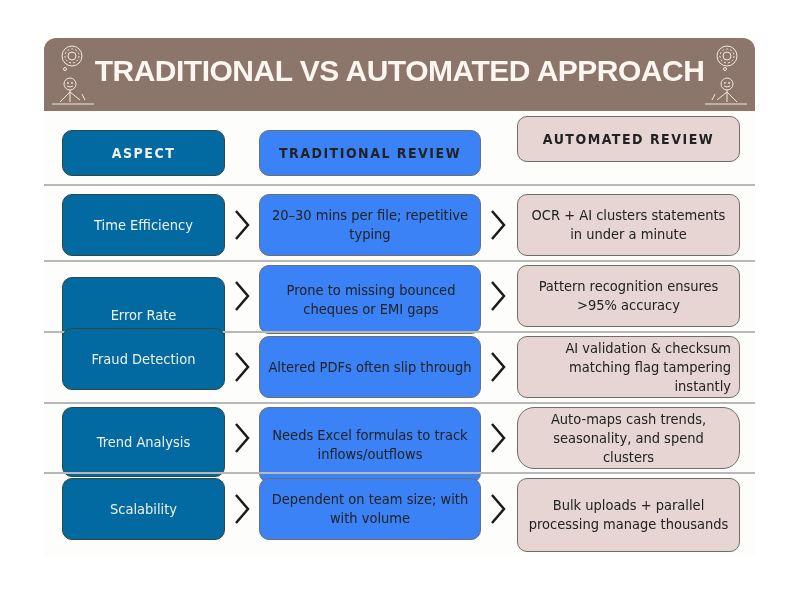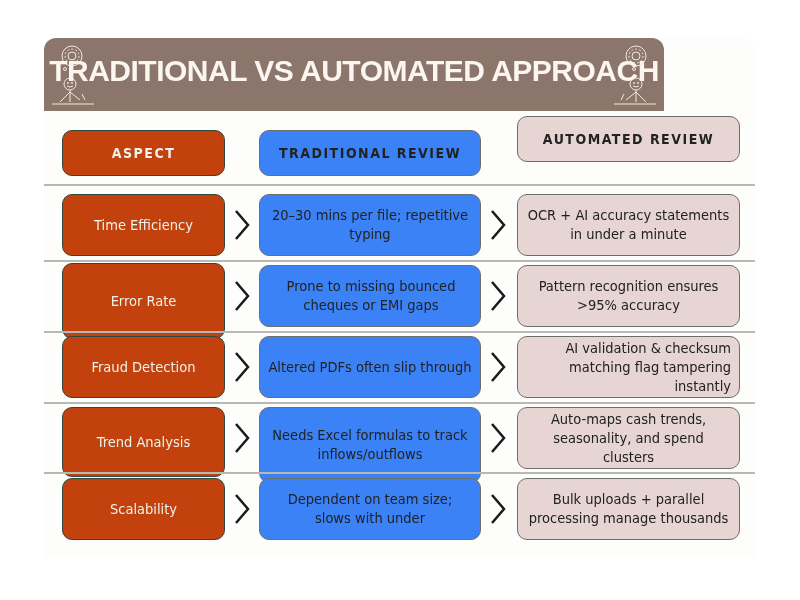--- a/index.html
+++ b/index.html
@@ -1,25 +1,25 @@
 <!DOCTYPE html>
 <html><head>
 <meta charset="utf-8">
 <style>
   html, body { margin:0; padding:0; background:#ffffff; }
   body { width:800px; height:600px; position:relative; overflow:hidden; font-family:"Liberation Sans", sans-serif; }
   .card { position:absolute; left:44px; top:38px; width:711px; height:519px; background:#fdfdfc; border-radius:12px 12px 0 0; }
-  .banner { position:absolute; left:44px; top:38px; width:620px; height:73px; background:#8c756a; border-radius:12px 12px 0 0;text-decoration:underline; }
+  .banner { position:absolute; left:44px; top:38px; width:711px; height:73px; background:#8c756a; border-radius:12px 12px 0 0;text-decoration:underline; }
   .banner-title { position:absolute; left:0; right:0; top:16px; text-align:center; color:#fbf6ef; font-weight:bold; font-size:30px; letter-spacing:-0.5px; font-family:"Liberation Sans", sans-serif; }
   .doodle { position:absolute; top:4px; width:46px; height:66px; }
   .doodle.left { left:6px; }
   .doodle.right { right:6px; }
   .row-line { position:absolute; left:44px; width:711px; height:2px; background:#b8b8b6; }
   .box { position:absolute; box-sizing:border-box; display:flex; align-items:center; justify-content:center; text-align:center; border-radius:10px; border:1.5px solid #6f6f6a; font-family:"DejaVu Sans Condensed", "DejaVu Sans", sans-serif; line-height:19px; font-size:14.5px; color:#222; padding:0 8px; }
-  .aspect { left:62px; width:163px; background:#c2410c; color:#eef2ec; border-color:#2f4740; }
+  .aspect { left:62px; width:163px; background:#0369a1; color:#eef2ec; border-color:#2f4740; }
   .trad { left:259px; width:222px; background:#3b82f6; }
   .auto { left:517px; width:223px; background:#e6d5d2; }
   .hdr { font-weight:bold; letter-spacing:1.5px; font-size:14px; }
   .chev { position:absolute; width:22px; height:36px; }
 </style>
 </head>
 <body>
 
 <div class="card"></div>
 
@@ -57,57 +57,57 @@
 <div class="row-line" style="top:184px;"></div>
 
 <div class="box aspect" style="top:194px;height:62px;">Time Efficiency</div>
 <svg class="chev" style="left:231px;top:207px;" viewBox="0 0 22 36">
     <path d="M5 4 L17 18 L5 32" fill="none" stroke="#1a1a1a" stroke-width="2.5"></path>
   </svg>
 <div class="box trad" style="top:194px;height:62px;">20–30 mins per file; repetitive typing</div>
 <svg class="chev" style="left:487px;top:207px;" viewBox="0 0 22 36">
     <path d="M5 4 L17 18 L5 32" fill="none" stroke="#1a1a1a" stroke-width="2.5"></path>
   </svg>
-<div class="box auto" style="top:194px;height:62px;">OCR + AI accuracy statements in under a minute</div>
+<div class="box auto" style="top:194px;height:62px;">OCR + AI clusters statements in under a minute</div>
 <div class="row-line" style="top:260px;"></div>
 
-<div class="box aspect" style="top:263px;height:76px;">Error Rate</div>
+<div class="box aspect" style="top:277px;height:76px;">Error Rate</div>
 <svg class="chev" style="left:231px;top:278px;" viewBox="0 0 22 36">
     <path d="M5 4 L17 18 L5 32" fill="none" stroke="#1a1a1a" stroke-width="2.5"></path>
   </svg>
-<div class="box trad" style="top:265px;height:62px;padding-left:10px;">Prone to missing bounced cheques or EMI gaps</div>
+<div class="box trad" style="top:265px;height:69px;padding-left:10px;">Prone to missing bounced cheques or EMI gaps</div>
 <svg class="chev" style="left:487px;top:278px;" viewBox="0 0 22 36">
     <path d="M5 4 L17 18 L5 32" fill="none" stroke="#1a1a1a" stroke-width="2.5"></path>
   </svg>
 <div class="box auto" style="top:265px;height:62px;">Pattern recognition ensures &gt;95% accuracy</div>
 <div class="row-line" style="top:331px;"></div>
 
-<div class="box aspect" style="top:336px;height:62px;">Fraud Detection</div>
+<div class="box aspect" style="top:328px;height:62px;">Fraud Detection</div>
 <svg class="chev" style="left:231px;top:349px;" viewBox="0 0 22 36">
     <path d="M5 4 L17 18 L5 32" fill="none" stroke="#1a1a1a" stroke-width="2.5"></path>
   </svg>
 <div class="box trad" style="top:336px;height:62px;">Altered PDFs often slip through</div>
 <svg class="chev" style="left:487px;top:349px;" viewBox="0 0 22 36">
     <path d="M5 4 L17 18 L5 32" fill="none" stroke="#1a1a1a" stroke-width="2.5"></path>
   </svg>
 <div class="box auto" style="top:336px;height:62px;text-align:right;">AI validation &amp; checksum matching flag tampering instantly</div>
 <div class="row-line" style="top:402px;"></div>
 
 <div class="box aspect" style="top:407px;height:70px;text-align:center;">Trend Analysis</div>
 <svg class="chev" style="left:231px;top:420px;" viewBox="0 0 22 36">
     <path d="M5 4 L17 18 L5 32" fill="none" stroke="#1a1a1a" stroke-width="2.5"></path>
   </svg>
 <div class="box trad" style="top:407px;height:76px;">Needs Excel formulas to track inflows/outflows</div>
 <svg class="chev" style="left:487px;top:420px;" viewBox="0 0 22 36">
     <path d="M5 4 L17 18 L5 32" fill="none" stroke="#1a1a1a" stroke-width="2.5"></path>
   </svg>
-<div class="box auto" style="top:407px;height:62px;">Auto-maps cash trends, seasonality, and spend clusters</div>
+<div class="box auto" style="top:407px;height:62px;border-radius:17px;">Auto-maps cash trends, seasonality, and spend clusters</div>
 <div class="row-line" style="top:472px;"></div>
 
 <div class="box aspect" style="top:478px;height:62px;">Scalability</div>
 <svg class="chev" style="left:231px;top:491px;" viewBox="0 0 22 36">
     <path d="M5 4 L17 18 L5 32" fill="none" stroke="#1a1a1a" stroke-width="2.5"></path>
   </svg>
-<div class="box trad" style="top:478px;height:62px;">Dependent on team size; slows with under</div>
+<div class="box trad" style="top:478px;height:62px;">Dependent on team size; with with volume</div>
 <svg class="chev" style="left:487px;top:491px;" viewBox="0 0 22 36">
     <path d="M5 4 L17 18 L5 32" fill="none" stroke="#1a1a1a" stroke-width="2.5"></path>
   </svg>
-<div class="box auto" style="top:478px;height:62px;">Bulk uploads + parallel processing manage thousands</div>
+<div class="box auto" style="top:478px;height:74px;">Bulk uploads + parallel processing manage thousands</div>
 
 </body></html>

